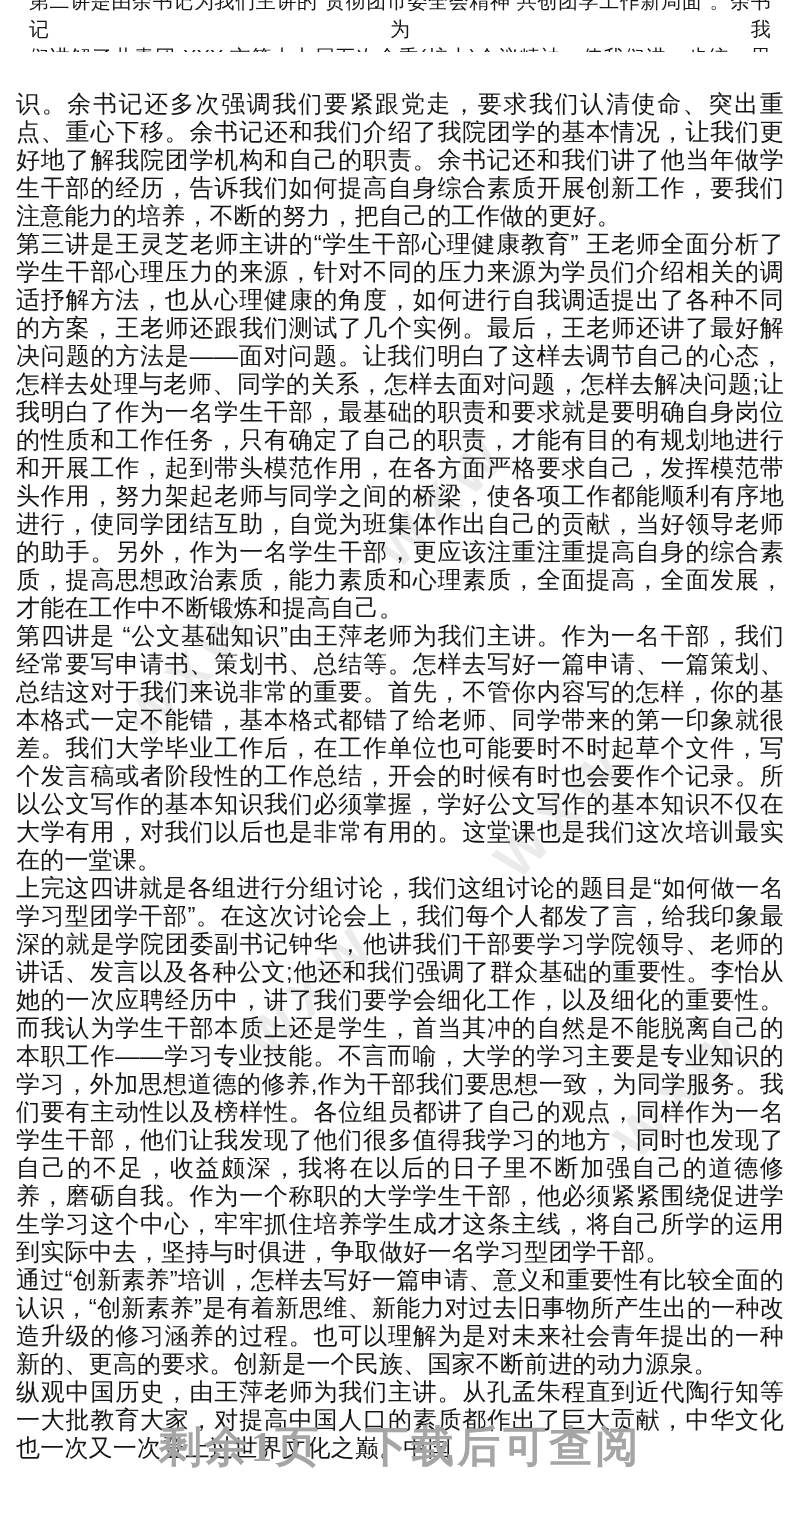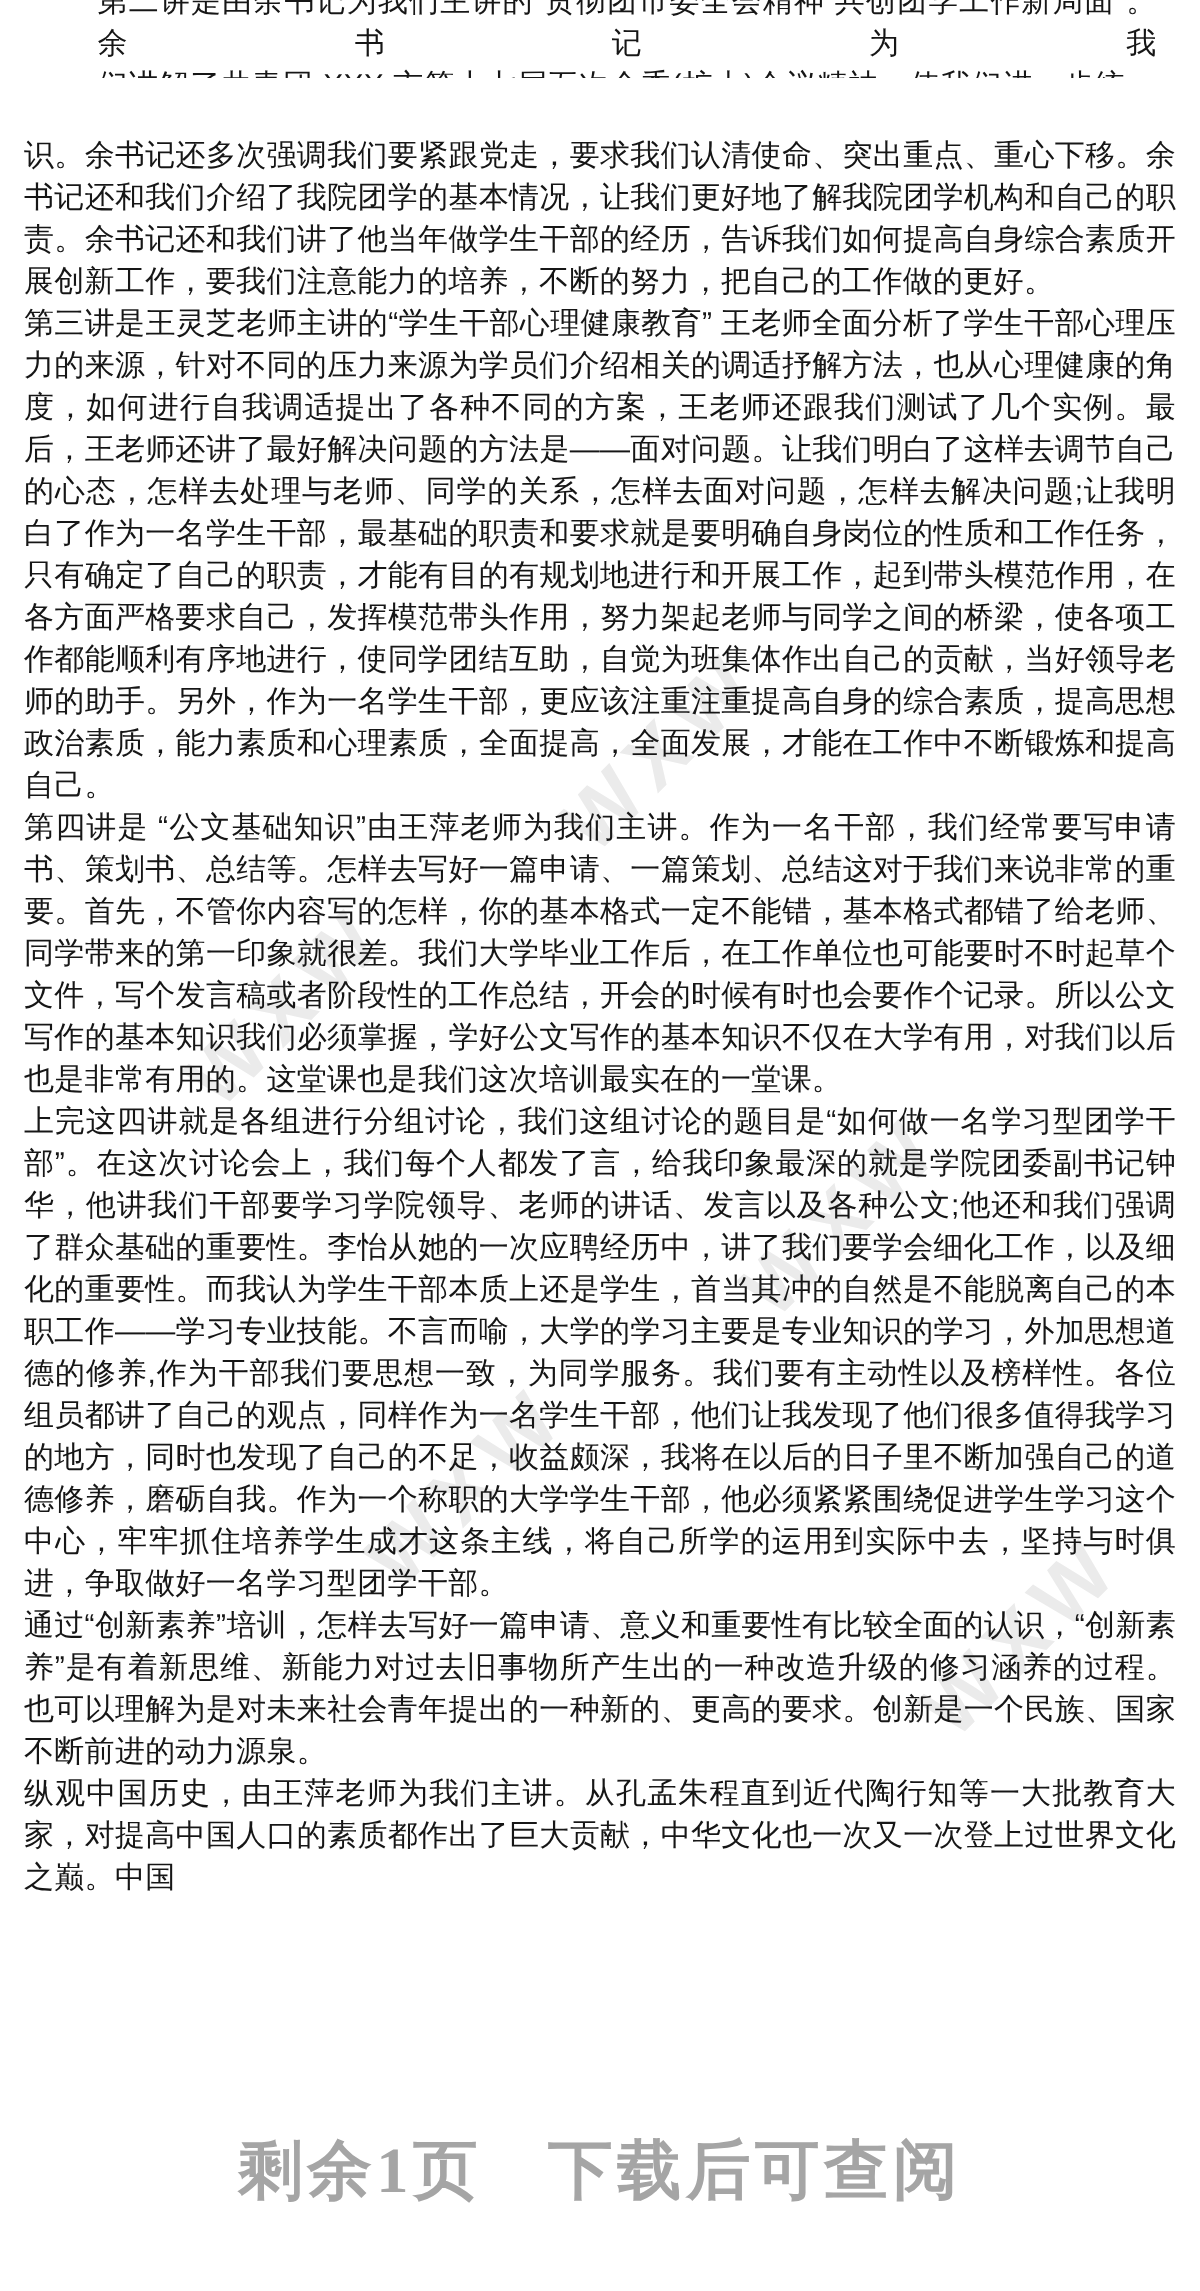--- a/index.html
+++ b/index.html
@@ -6,26 +6,26 @@
   .page{position:relative;width:800px;height:1527px;background:#ffffff;overflow:hidden;
         font-family:"Liberation Sans","DejaVu Sans",sans-serif;color:#161616;}
   .watermark-layer{position:absolute;inset:0;pointer-events:none;}
   .watermark-layer span{position:absolute;font-size:54px;font-weight:bold;color:#ebebeb;
         transform:rotate(-45deg);letter-spacing:8px;font-family:"Liberation Sans",sans-serif;}
   .wm1{left:360px;top:470px;}
   .wm2{left:110px;top:640px;}
   .wm3{left:480px;top:780px;}
   .wm4{left:230px;top:960px;}
   .wm5{left:600px;top:1060px;}
-  .top-fragment{position:relative;height:52px;overflow:hidden;padding:0 29px;margin-left:36px;}
+  .top-fragment{position:relative;height:52px;overflow:hidden;padding:0 29px;}
   .top-fragment .line{font-size:20px;line-height:28px;letter-spacing:0.2px;
         text-align:justify;text-align-last:justify;white-space:normal;}
   .top-fragment .line.cut{margin-top:-13px;}
   .body-text{position:relative;margin-top:38px;padding:0 16px;}
-  .para{font-size:20px;line-height:28px;letter-spacing:0.2px;margin:0;
+  .para{font-size:24px;line-height:28px;letter-spacing:0.2px;margin:0;
         text-align:justify;text-justify:inter-ideograph;}
   .footer{position:absolute;top:1418px;left:0;right:0;text-align:center;
         font-family:Liberation Serif, serif;font-weight:bold;
         font-size:43px;color:#a5a5a5;letter-spacing:3px;}
   .footer .hint{margin-left:44px;}
 </style>
 </head>
 <body>
 
 <div class="page">

